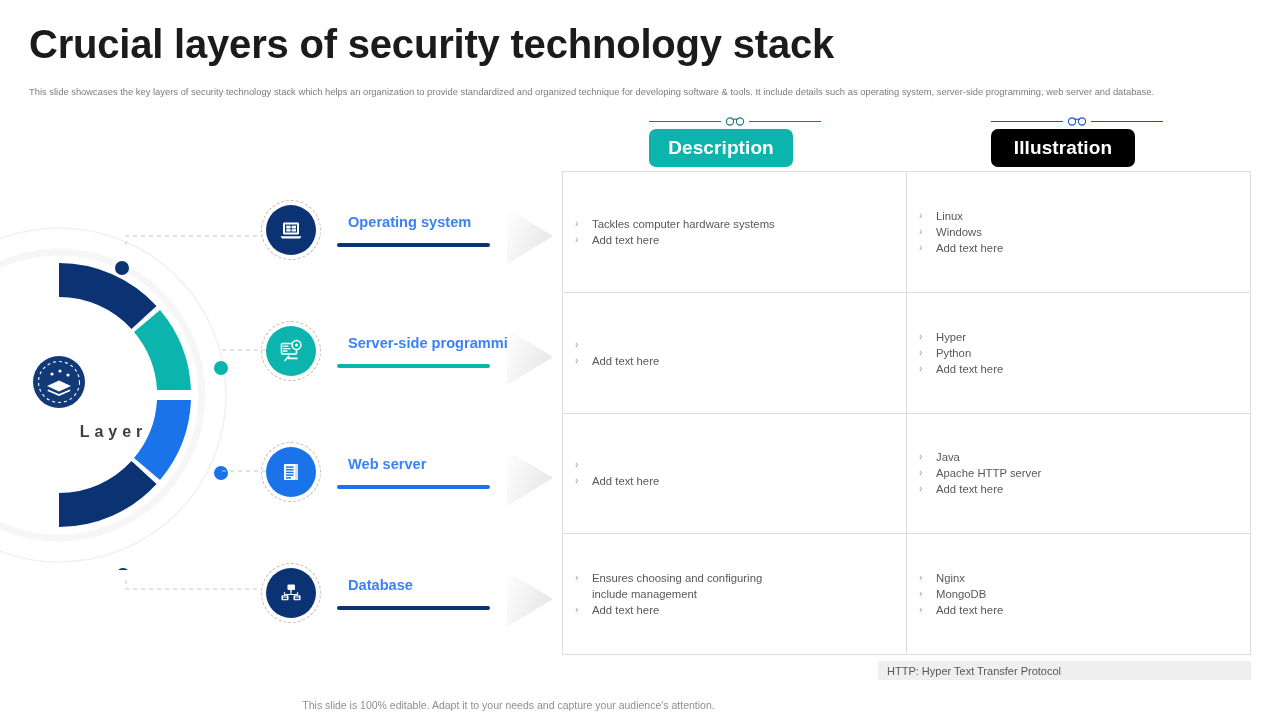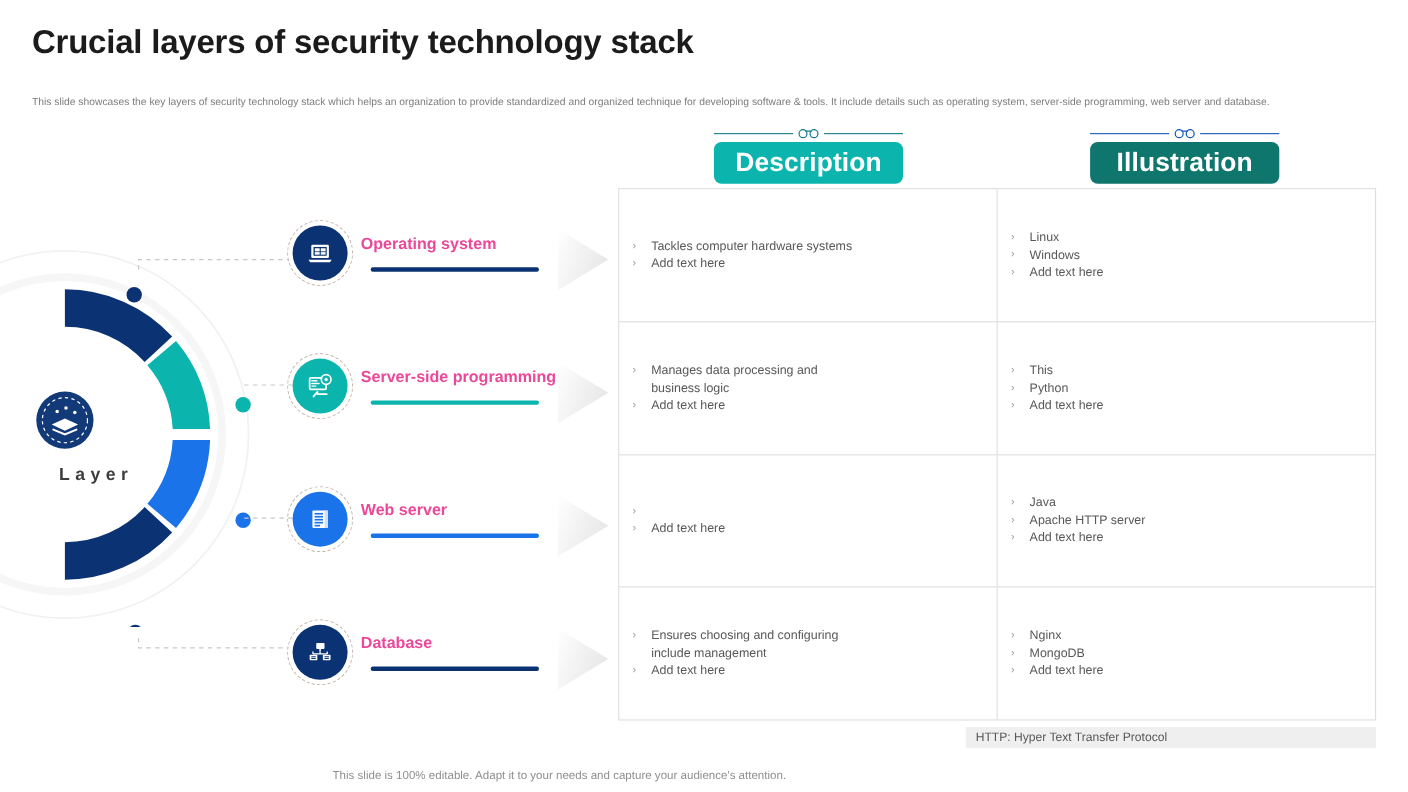--- a/index.html
+++ b/index.html
@@ -14,54 +14,54 @@
     overflow: hidden;
     font-family: "Liberation Sans", sans-serif;
     color: #3c3c3c;
   }
 
   
   #slide-title {
     position: absolute;
     left: 29px;
     top: 22px;
-    font-size: 30px;
+    font-size: 40px;
     font-weight: 700;
     letter-spacing: -0.2px;
     color: #1b1b1b;
     white-space: nowrap;
   }
   #slide-subtitle {
     position: absolute;
     left: 29px;
     top: 73px;
     width: 1222px;
     font-size: 9.4px;
     line-height: 14.5px;
     color: #7c7c7c;
     font-weight: 400;
     margin-top: 12px;
   }
 
   
   .col-head {
     position: absolute;
-    width: 172px;
+    width: 144px;
     height: 38px;
     border-radius: 7px;
     display: flex;
     align-items: center;
     justify-content: center;
     color: #ffffff;
-    font-size: 24px;
+    font-size: 19px;
     font-weight: 700;
     letter-spacing: 0.1px;
   }
   #head-description { left: 649px; top: 129px; background: #0bb5ad; }
-  #head-illustration { left: 991px; top: 129px; background: #0f766e; }
+  #head-illustration { left: 991px; top: 129px; background: #000000; }
 
   .head-deco {
     position: absolute;
     width: 172px;
     height: 14px;
     top: 114px;
   }
   #deco-description { left: 649px; }
   #deco-illustration { left: 991px; }
   .head-deco .bar {
@@ -167,25 +167,25 @@
   .icon-ring {
     position: absolute;
     left: -5px; top: -5px;
     width: 60px; height: 60px;
     border-radius: 50%;
     border: 1.2px dashed #c9b7b0;
     box-sizing: border-box;
   }
   .layer-label {
     position: absolute;
-    left: 62px;
+    left: 82px;
     top: 9px;
     font-size: 14.6px;
     font-weight: 700;
-    color: #ec4899;
+    color: #3b82f6;
     white-space: nowrap;
   }
   .layer-underline {
     position: absolute;
     left: 71px;
     top: 38px;
     width: 153px;
     height: 4px;
     border-radius: 3px;
   }
@@ -210,20 +210,21 @@
   #layer-center-label {
     position: absolute;
     left: 0px;
     top: 423px;
     width: 175px;
     text-align: center;
     font-size: 16px;
     font-weight: 700;
     letter-spacing: 5px;
     color: #3d3d3d;
+    padding-left: 26px;
   }
 </style>
 </head>
 <body>
 
 <div id="slide-title">Crucial layers of security technology stack</div>
 <div id="slide-subtitle">This slide showcases the key layers of security technology stack which helps an organization to provide standardized and organized technique for developing software &amp; tools. It include details such as operating system, server-side programming, web server and database.</div>
 
 <div class="head-deco" id="deco-description">
   <span class="bar l"></span>
@@ -396,32 +397,30 @@
         <div class="bullet-line">
           <span class="chev">›</span>
           <span class="txt">Add text here</span>
         </div>
       </div>
   </div>
   <div class="m-row">
     <div class="m-cell desc">
         <div class="bullet-line">
           <span class="chev">›</span>
-          <span class="txt">Manages data processing and
-business logic</span>
         </div>
         <div class="bullet-line">
           <span class="chev">›</span>
           <span class="txt">Add text here</span>
         </div>
       </div>
     <div class="m-cell illu">
         <div class="bullet-line">
           <span class="chev">›</span>
-          <span class="txt">This</span>
+          <span class="txt">Hyper</span>
         </div>
         <div class="bullet-line">
           <span class="chev">›</span>
           <span class="txt">Python</span>
         </div>
         <div class="bullet-line">
           <span class="chev">›</span>
           <span class="txt">Add text here</span>
         </div>
       </div>

